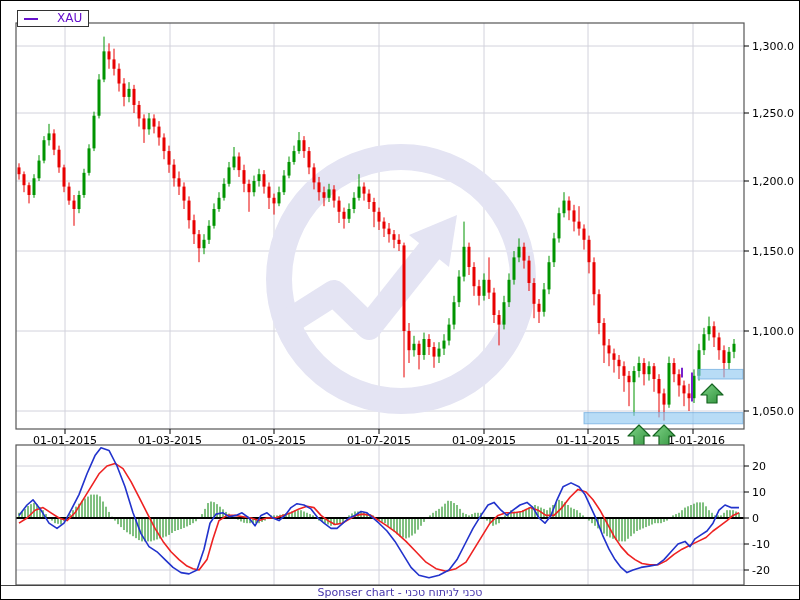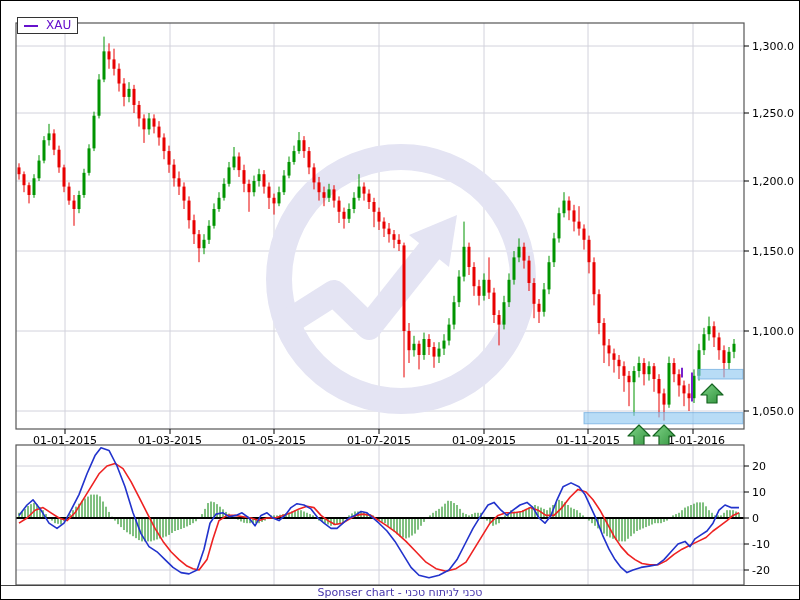--- a/index.html
+++ b/index.html
@@ -1,18 +1,18 @@
 <!DOCTYPE html>
 <html><head>
 <meta charset="utf-8">
 <style>
   html,body{margin:0;padding:0;background:#fff;}
   .frame{position:relative;width:798px;height:598px;border:1px solid #000;background:#fff;overflow:hidden;
          font-family:"DejaVu Sans","Liberation Sans",sans-serif;}
-  .legend-box{position:absolute;left:16px;top:16px;height:15px;display:flex;align-items:center;gap:8px;
+  .legend-box{position:absolute;left:16px;top:9px;height:15px;display:flex;align-items:center;gap:19px;
               padding:0 6px;border:1px solid #333;background:#fff;z-index:5;}
   .legend-line{display:inline-block;width:14px;height:2px;}
   .legend-text{font-size:12px;line-height:15px;}
   .footer-bar{position:absolute;left:0;right:0;bottom:0;height:13px;border-top:1px solid #444;background:#fff;
               text-align:center;font-size:11px;line-height:13px;z-index:5;}
   svg{position:absolute;left:0;top:0;}
   text{font-family:"DejaVu Sans","Liberation Sans",sans-serif;}
 </style>
 </head>
 <body>

